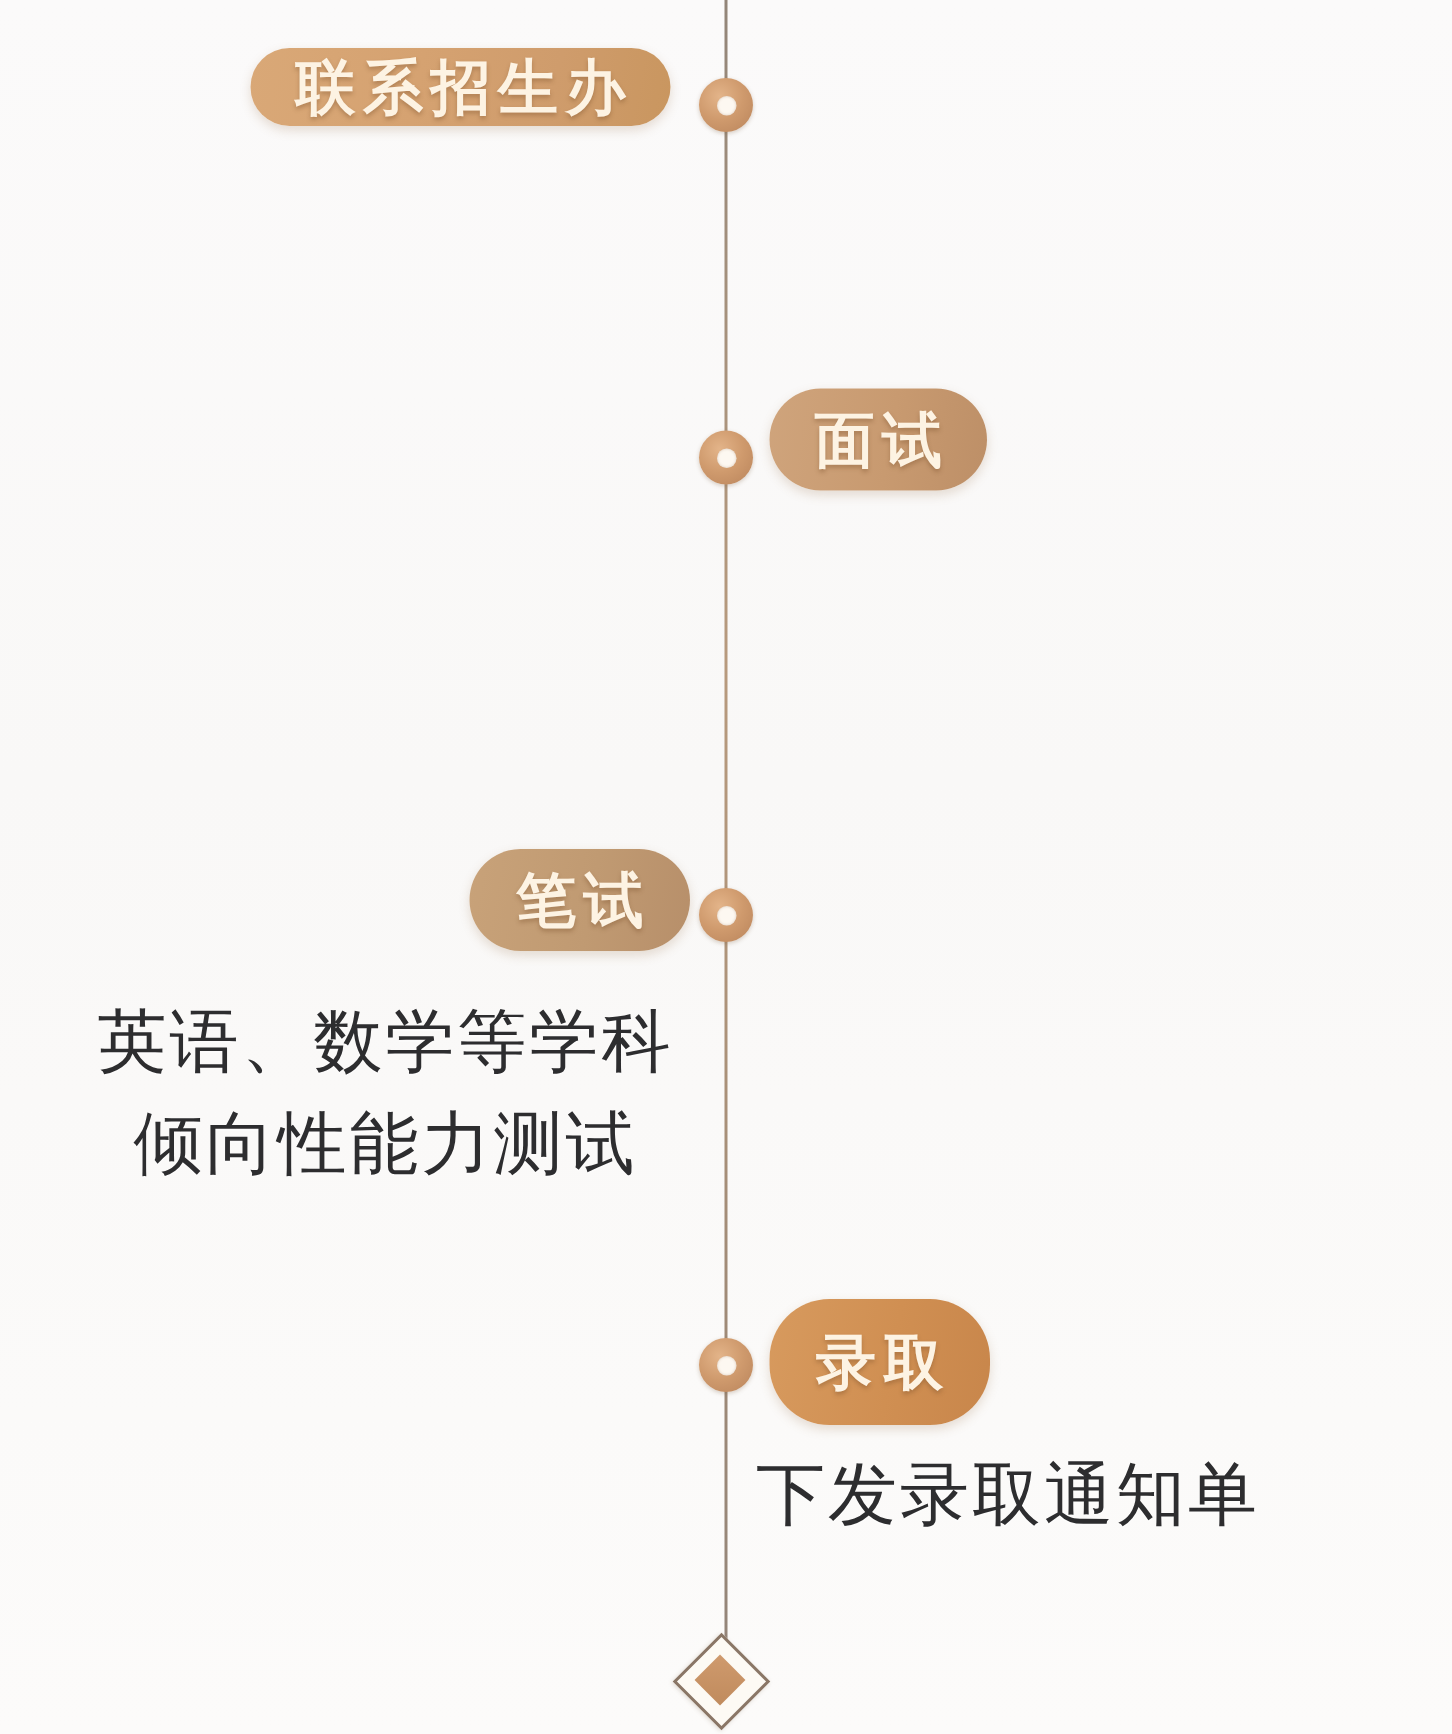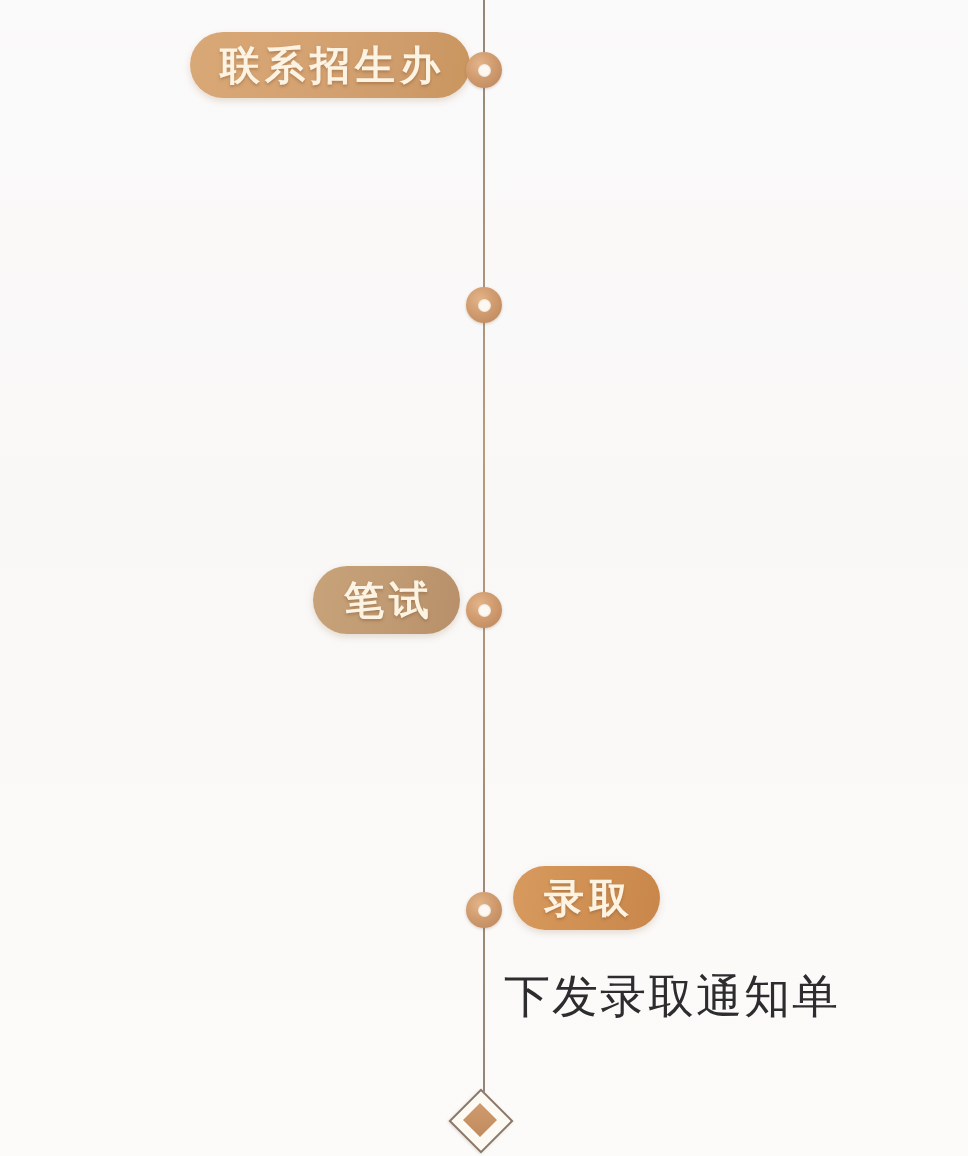--- a/index.html
+++ b/index.html
@@ -64,37 +64,37 @@
     color: #fdf3e3;
     font-size: 40px;
     font-weight: 700;
     letter-spacing: 5px;
     text-indent: 5px;
     text-shadow: 0 2px 3px rgba(120, 78, 42, .38);
     box-shadow: 0 3px 7px rgba(150, 110, 70, .22);
     white-space: nowrap;
   }
   .pill-1 {
-    left: 190px; top: 32px;
-    width: 280px; height: 66px;
+    left: 167px; top: 32px;
+    width: 280px; height: 52px;
     background: linear-gradient(100deg, #d9a877 0%, #d5a271 40%, #cf9c6c 72%, #c9965f 100%);
   }
   .pill-2 {
     left: 513px; top: 259px;
     width: 145px; height: 68px;
     background: linear-gradient(100deg, #cfa47c 0%, #c89a70 55%, #bd8f67 100%);
   }
   .pill-3 {
     left: 313px; top: 566px;
     width: 147px; height: 68px;
     background: linear-gradient(100deg, #c8a279 0%, #c09a72 55%, #b78f6a 100%);
   }
   .pill-4 {
     left: 513px; top: 866px;
-    width: 147px; height: 64px;
+    width: 147px; height: 84px;
     background: linear-gradient(100deg, #d79a5e 0%, #d08f52 55%, #c8864b 100%);
   }
 
   
   .desc {
     position: absolute;
     color: #2d2d2f;
     font-size: 46px;
     line-height: 68px;
     letter-spacing: 2px;
@@ -146,24 +146,27 @@
 </head>
 <body>
 
 <div id="page">
 
   <div class="spine"></div>
 
   <div class="pill pill-1">联系招生办</div>
   <div class="node" style="left:466px; top:52px;"></div>
 
+  <div class="pill pill-2">面试</div>
   <div class="node" style="left:466px; top:287px;"></div>
 
   <div class="pill pill-3">笔试</div>
   <div class="node" style="left:466px; top:592px;"></div>
+  <div class="desc desc-3">英语、数学等学科
+倾向性能力测试</div>
 
   <div class="pill pill-4">录取</div>
   <div class="node" style="left:466px; top:892px;"></div>
   <div class="desc desc-4">下发录取通知单</div>
 
   <div class="diamond-wrap">
     <div class="diamond-outer"></div>
     <div class="diamond-inner"></div>
   </div>
 

